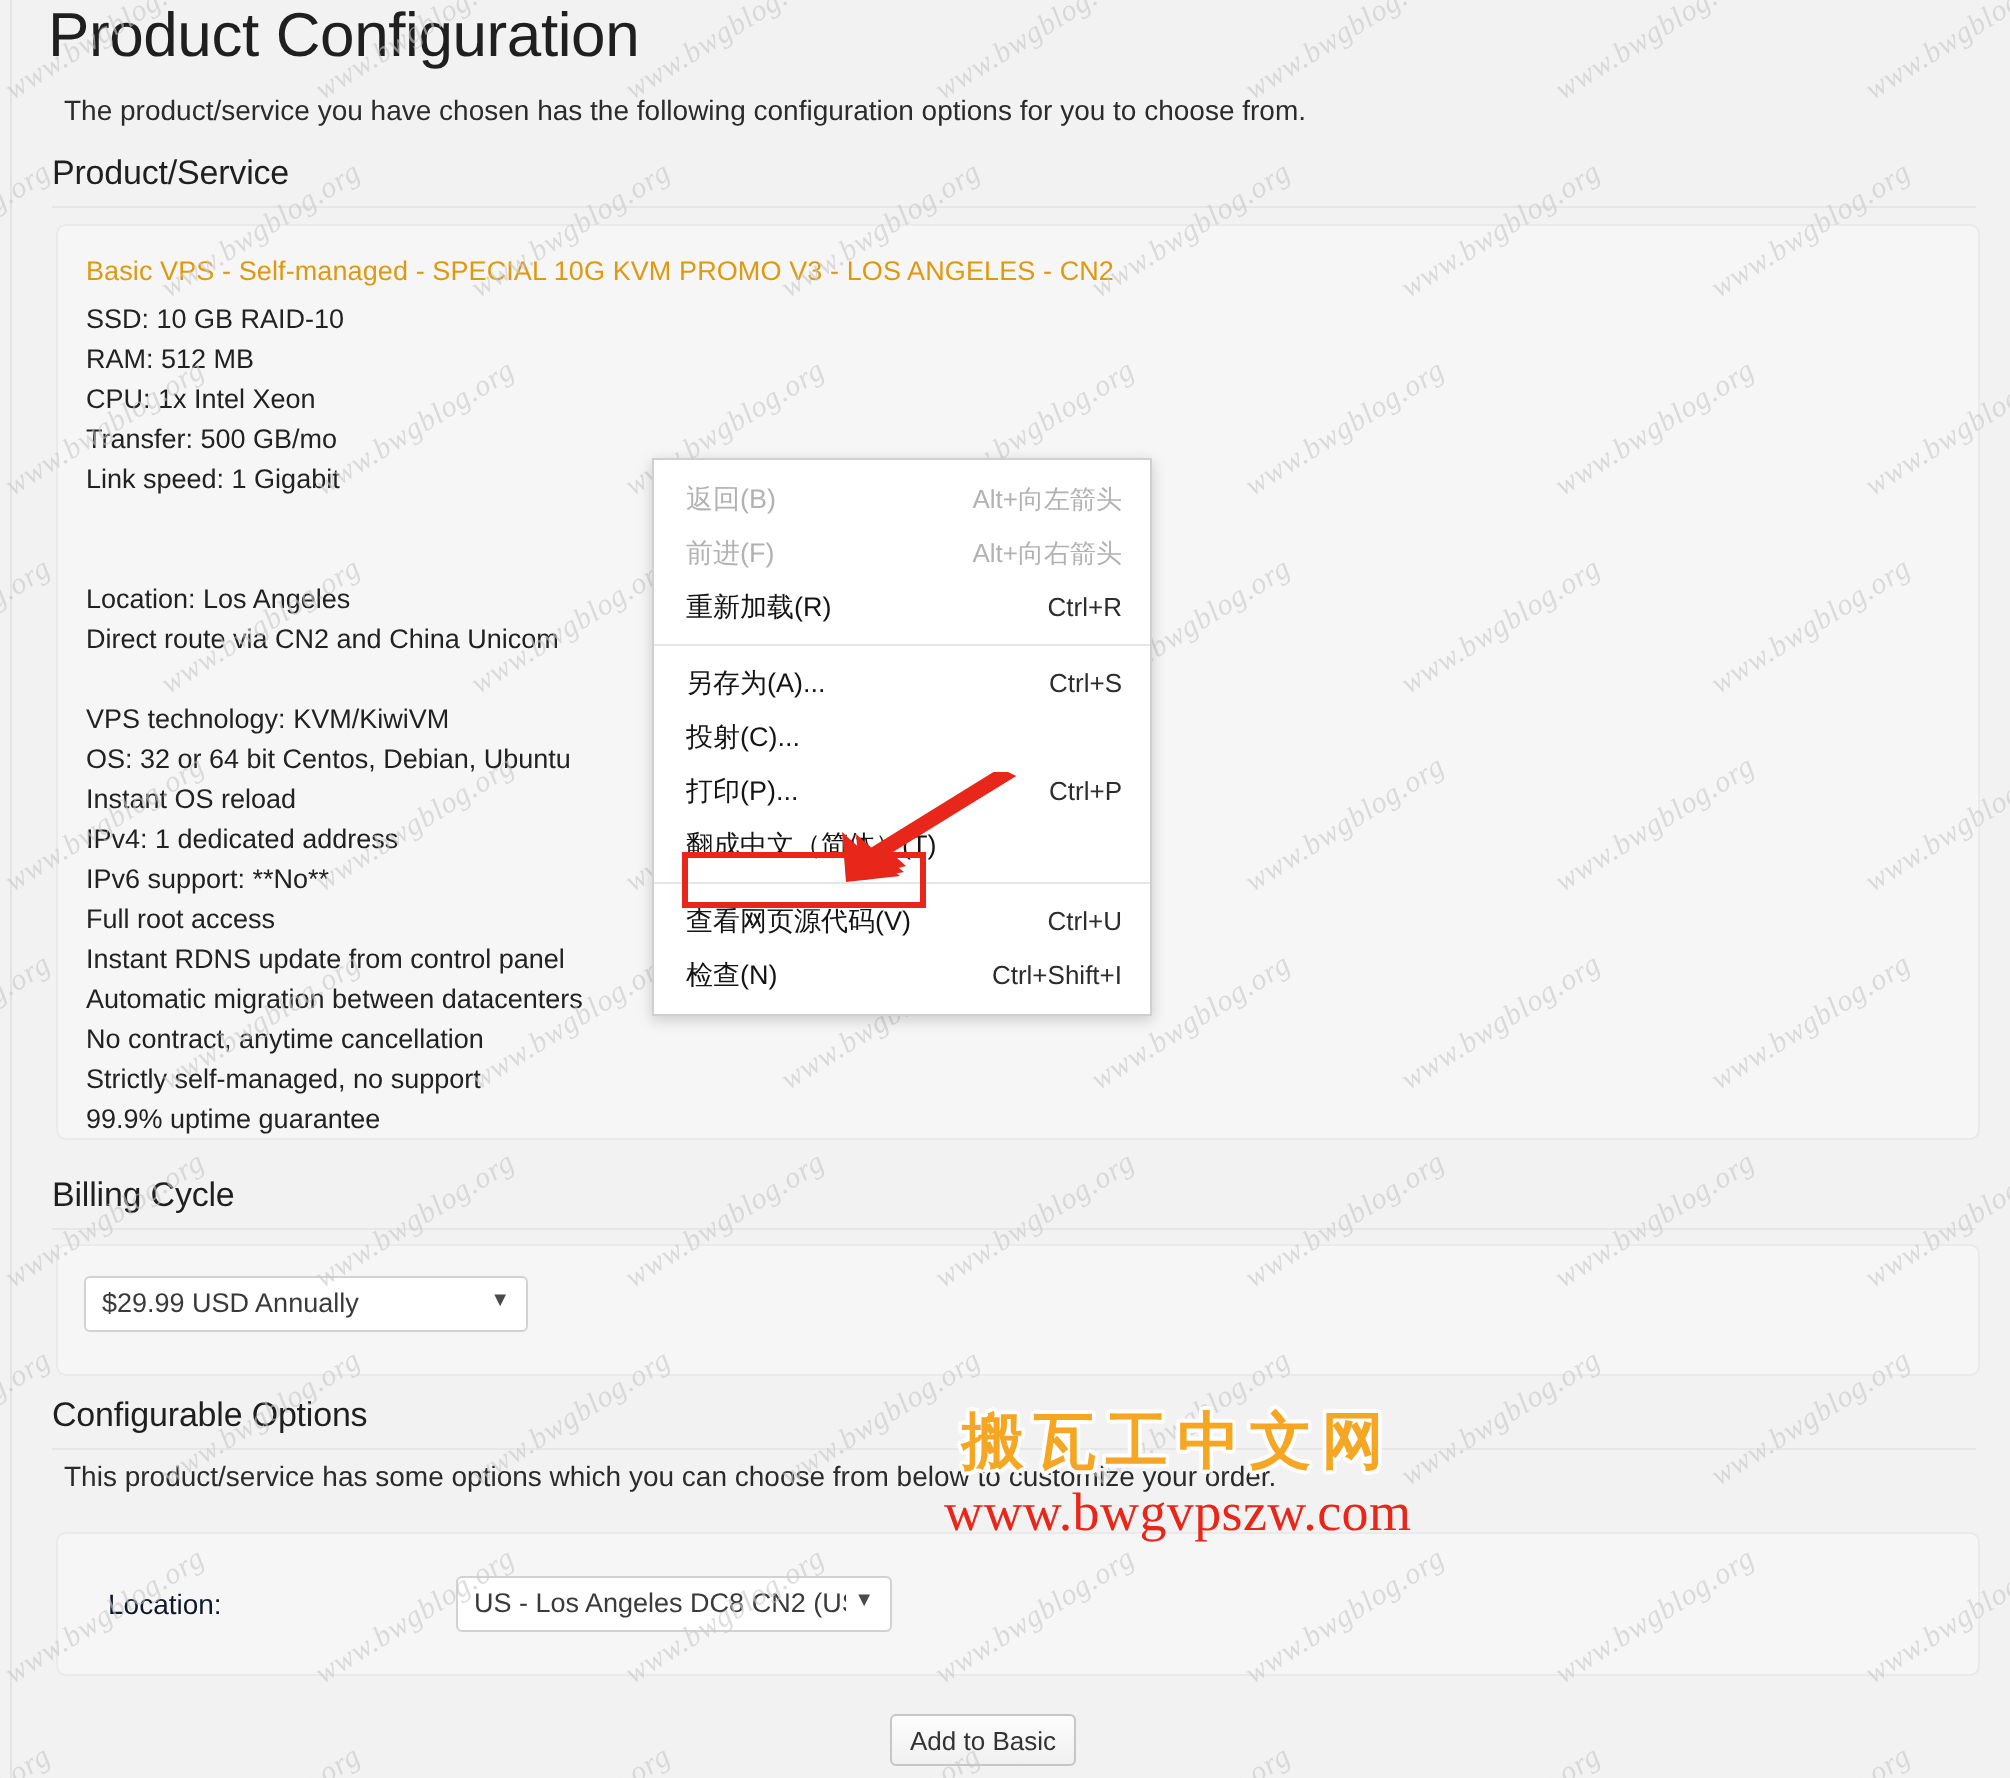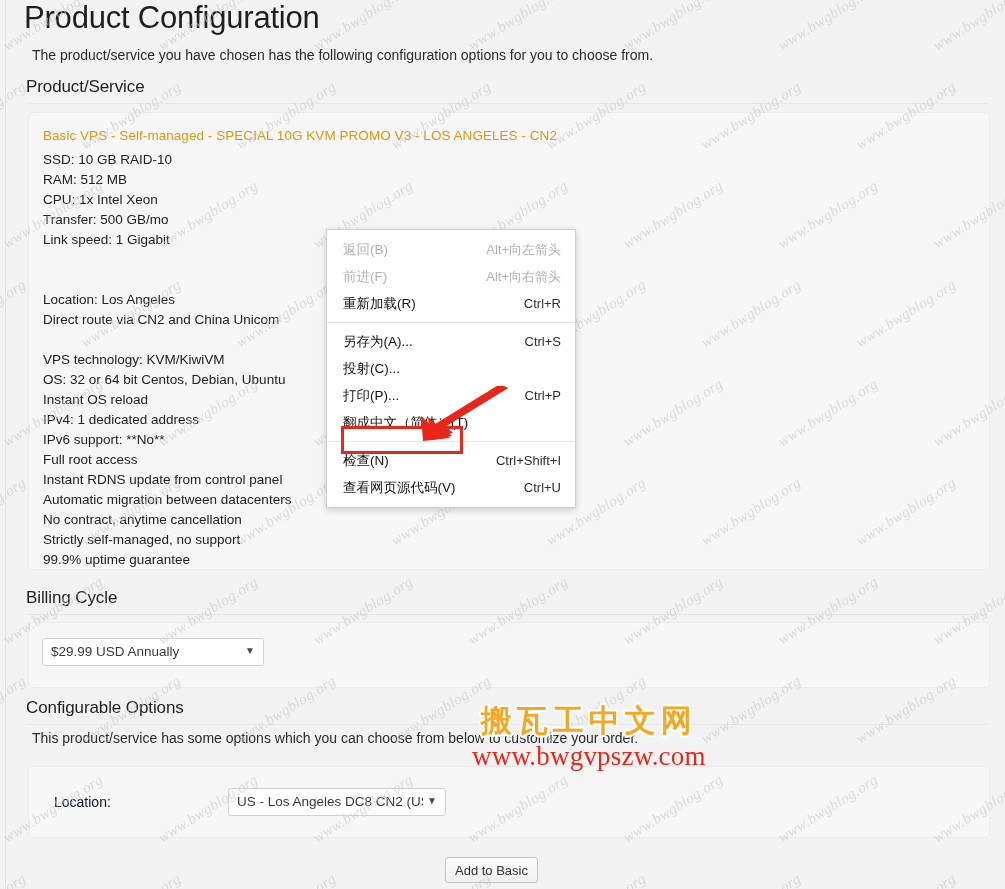--- a/index.html
+++ b/index.html
@@ -441,22 +441,22 @@
 <div id="context-menu">
     <div class="menu-item disabled"><span class="mi-label">返回(B)</span><span class="mi-accel">Alt+向左箭头</span></div>
     <div class="menu-item disabled"><span class="mi-label">前进(F)</span><span class="mi-accel">Alt+向右箭头</span></div>
     <div class="menu-item"><span class="mi-label">重新加载(R)</span><span class="mi-accel">Ctrl+R</span></div>
     <div class="menu-sep"></div>
     <div class="menu-item"><span class="mi-label">另存为(A)...</span><span class="mi-accel">Ctrl+S</span></div>
     <div class="menu-item"><span class="mi-label">投射(C)...</span></div>
     <div class="menu-item"><span class="mi-label">打印(P)...</span><span class="mi-accel">Ctrl+P</span></div>
     <div class="menu-item"><span class="mi-label">翻成中文（简体）(T)</span></div>
     <div class="menu-sep"></div>
+    <div class="menu-item"><span class="mi-label">查看网页源代码(V)</span><span class="mi-accel">Ctrl+U</span></div>
     <div class="menu-item"><span class="mi-label">检查(N)</span><span class="mi-accel">Ctrl+Shift+I</span></div>
-    <div class="menu-item"><span class="mi-label">查看网页源代码(V)</span><span class="mi-accel">Ctrl+U</span></div>
   </div>
 
 <div id="source-highlight"></div>
 
 <svg id="red-arrow" viewBox="0 0 120 58" xmlns="http://www.w3.org/2000/svg">
   <polygon points="118,2 52,42 62,50 42,54 40,33 48,41 112,0" fill="#e8261a"></polygon>
   <polygon points="116,1 54,39 63,47 40,53 38,31 47,39 110,0" fill="#e8261a"></polygon>
   <path d="M 118 2 L 50 44 L 60 52 L 33 55 L 31 30 L 42 40 L 110 -2 Z" fill="#e8261a"></path>
 </svg>
 

